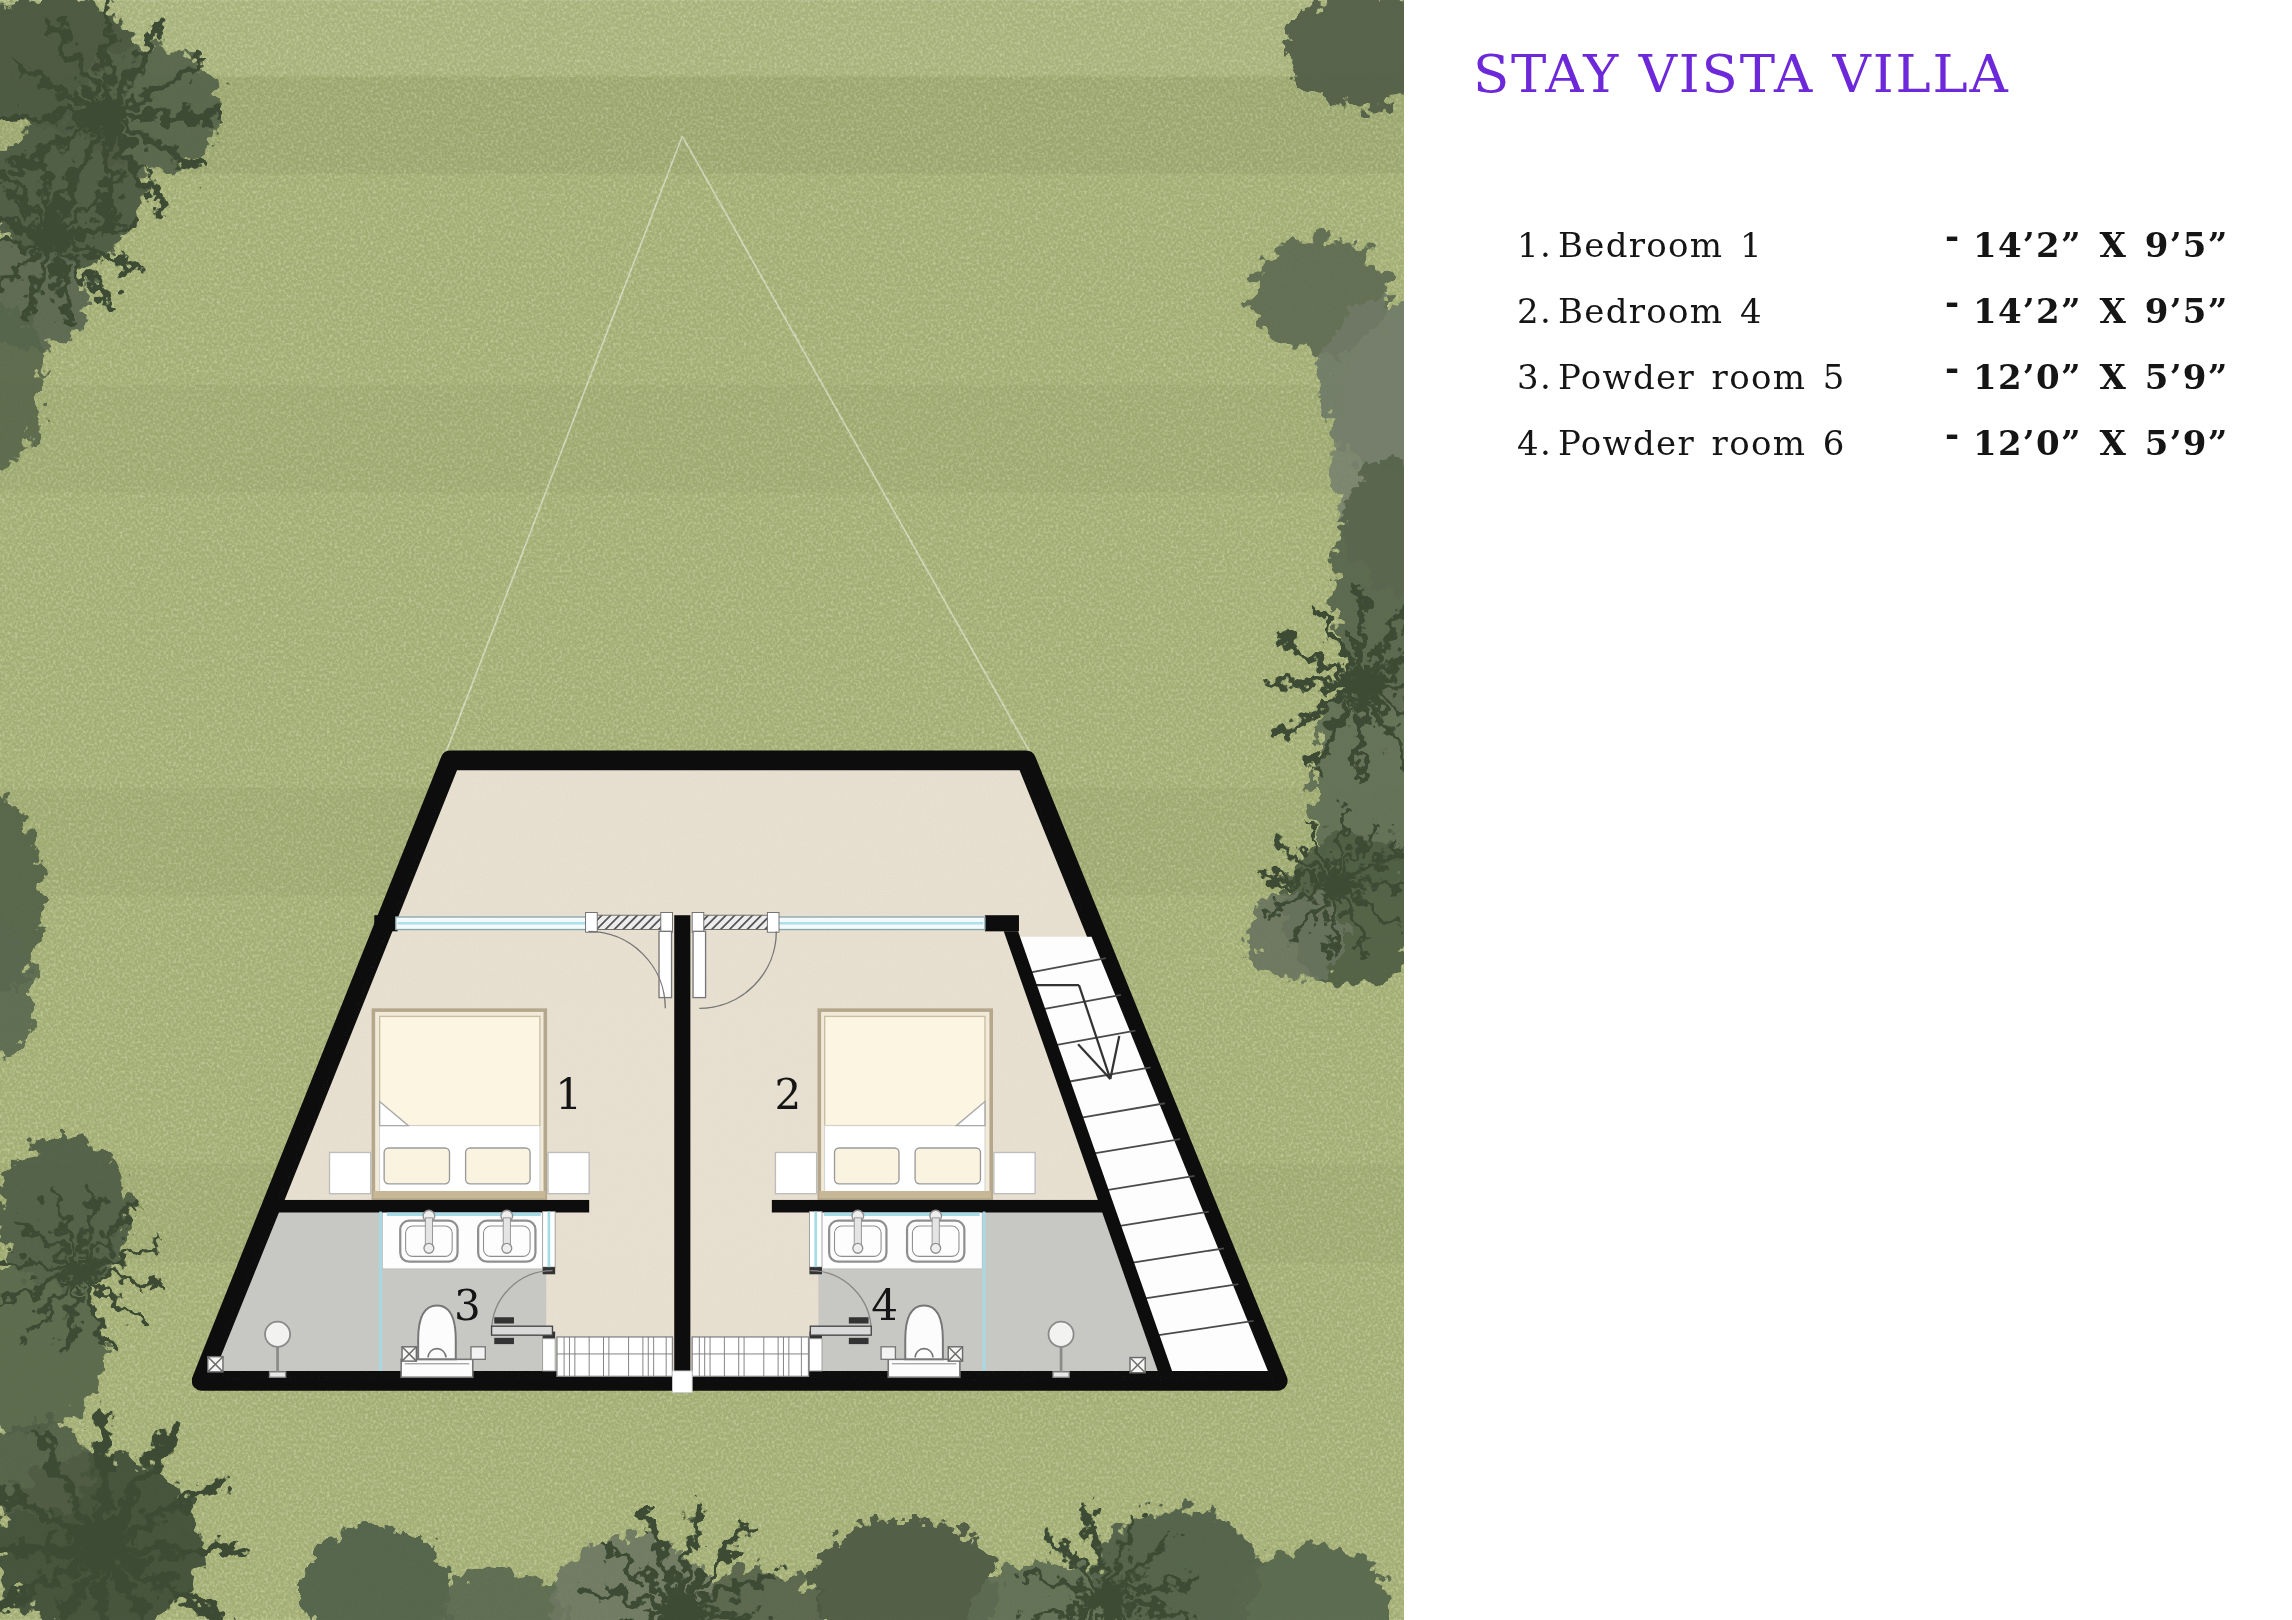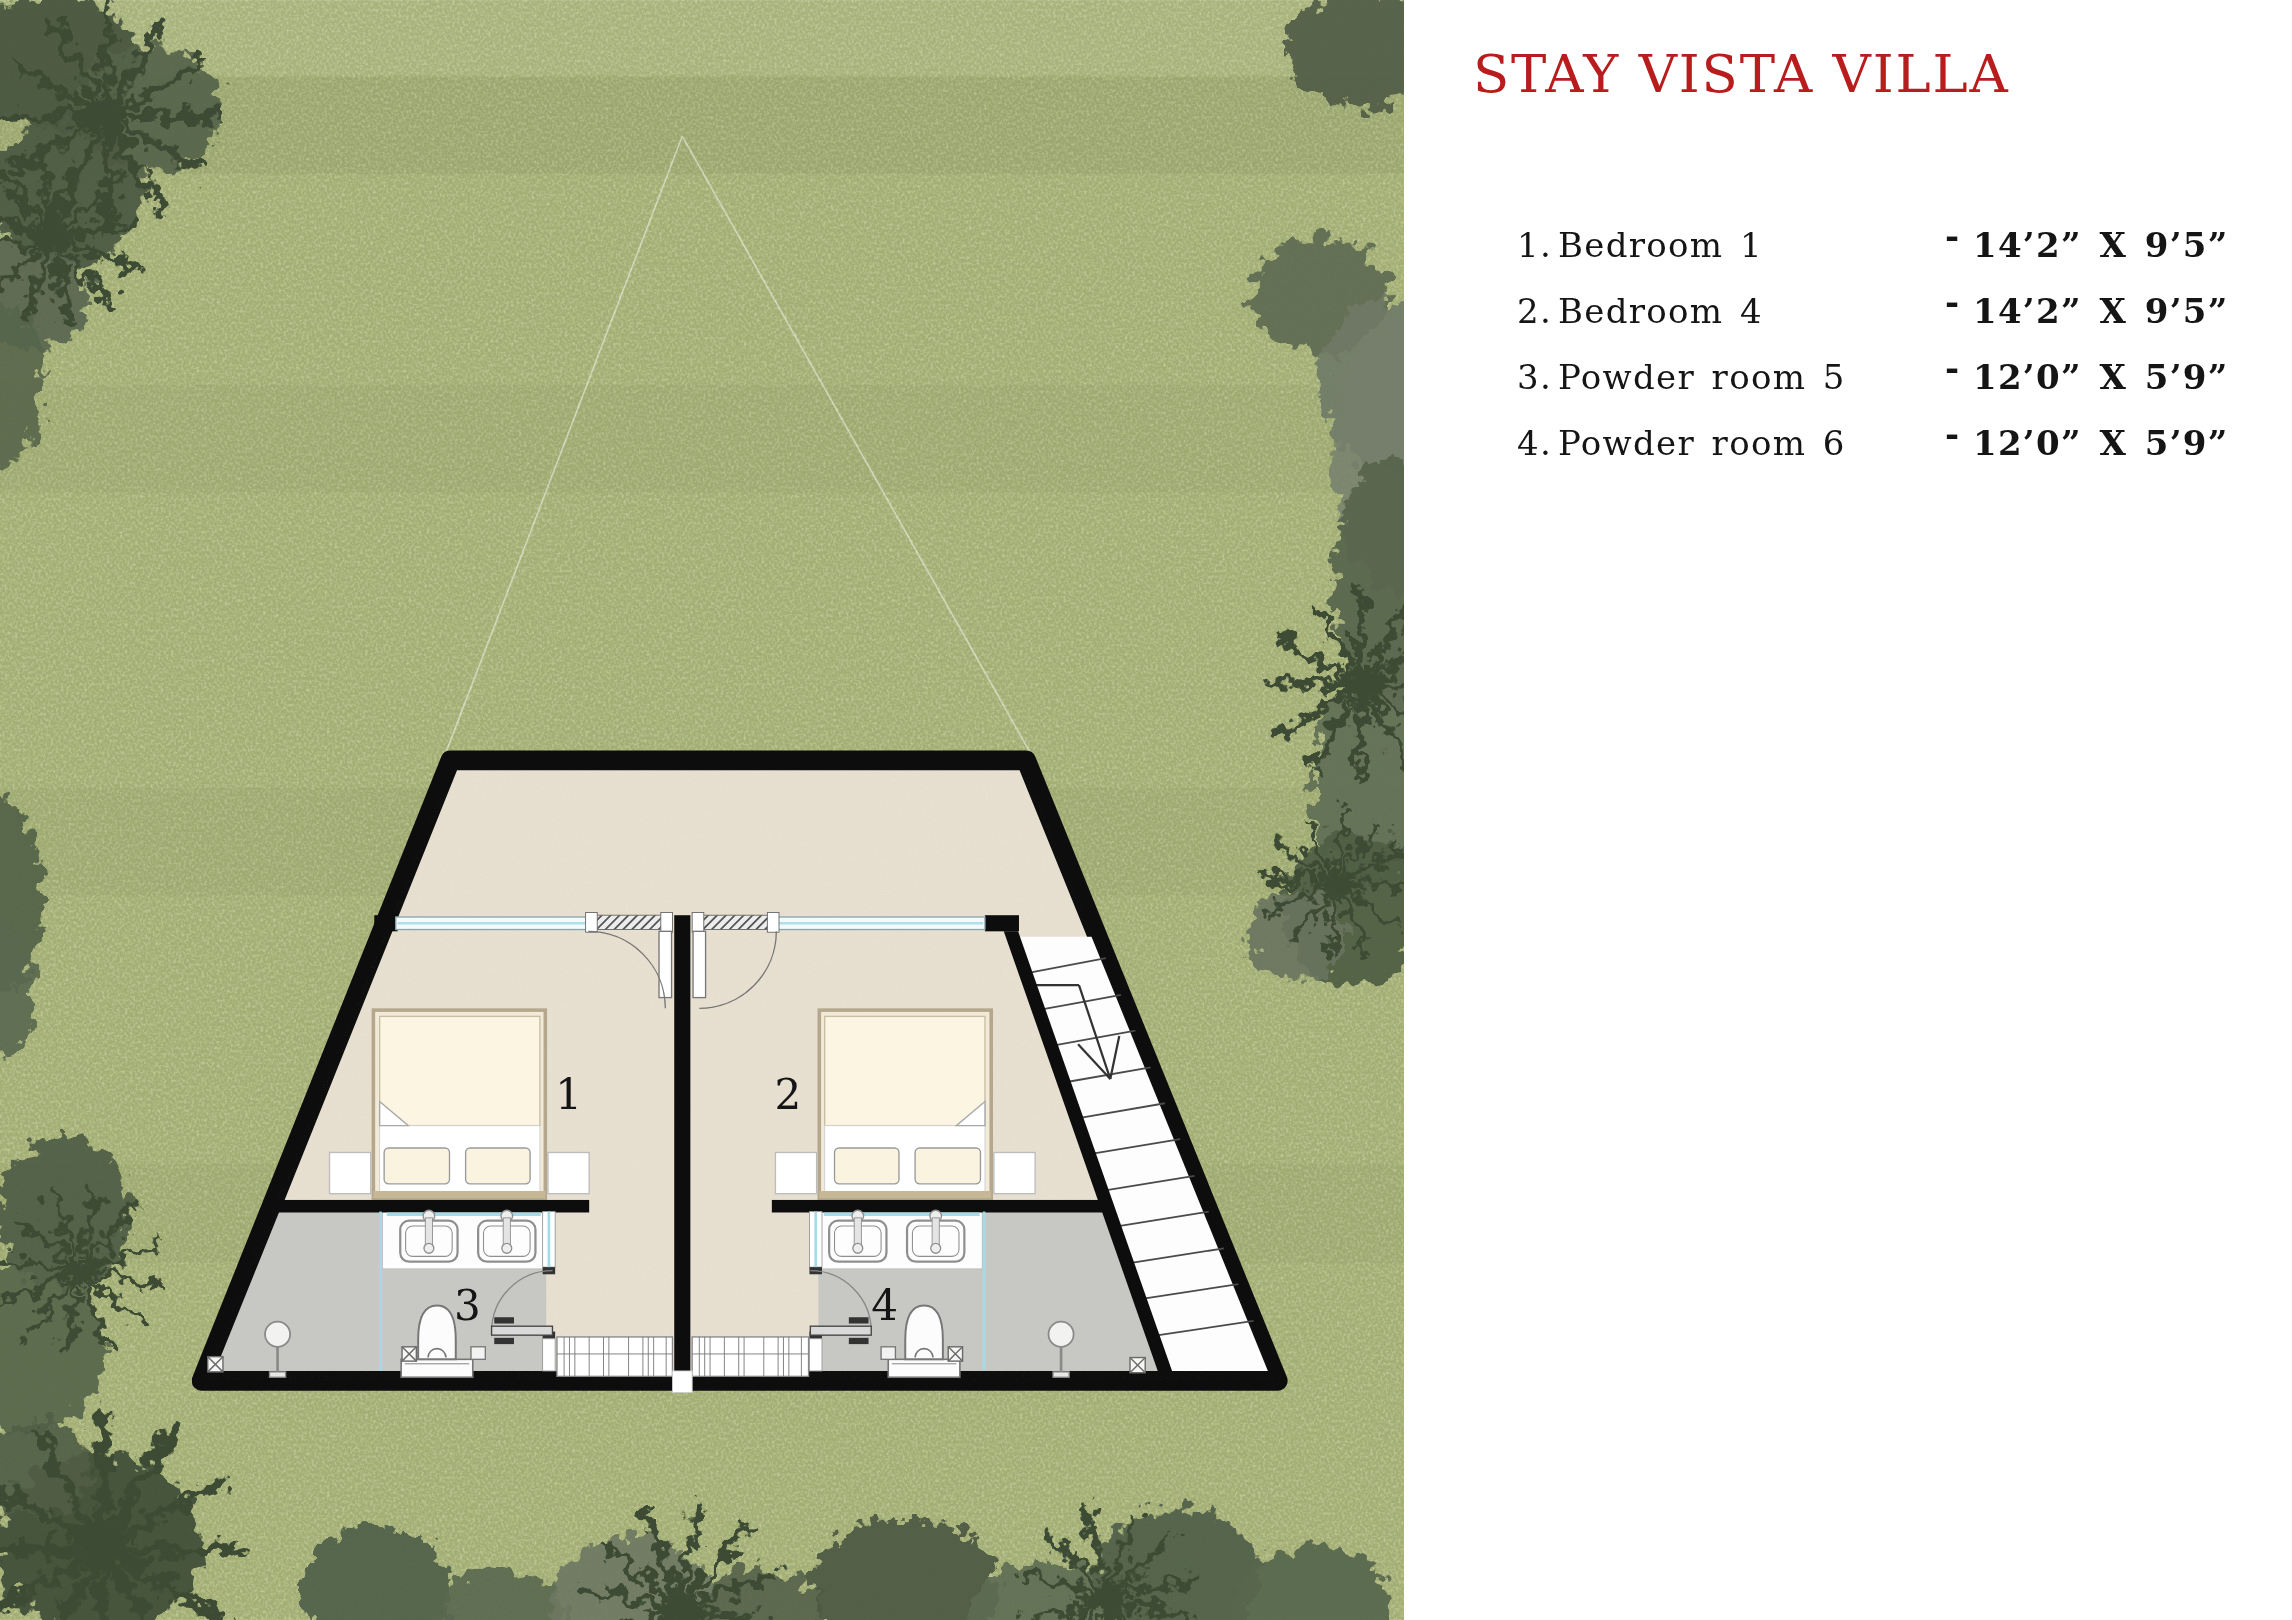--- a/index.html
+++ b/index.html
@@ -1,21 +1,21 @@
 <!DOCTYPE html>
 <html style="font-size:14.3px"><head>
 <meta charset="utf-8">
 <style>
   html,body{margin:0;padding:0;background:#ffffff;}
   .stage{position:relative;width:2293px;height:1620px;background:#ffffff;overflow:hidden;
          font-family:"DejaVu Serif","Liberation Serif",serif;color:#111;}
   .site-map{position:absolute;left:0;top:0;width:1404px;height:1620px;}
   .legend-panel{position:absolute;left:1404px;top:0;width:888px;height:1620px;background:#ffffff;}
   .legend-title{position:absolute;left:69px;top:45px;font-size:53px;line-height:57px;
-                letter-spacing:1.8px;color:#b91c1c;white-space:nowrap;}
+                letter-spacing:1.8px;color:#6d28d9;white-space:nowrap;}
   .legend-list{position:absolute;left:69px;top:226px;width:770px;}
   .legend-row{position:relative;height:66px;font-size:34px;line-height:39px;
               letter-spacing:1.3px;word-spacing:4.5px;white-space:nowrap;color:#151515;margin-left:44px;}
   .li-num{display:inline-block;min-width:41px;}
   .li-dim{position:absolute;left:428px;top:0;font-weight:bold;}
   .li-dash{position:relative;top:-9px;margin-right:12.5px;}
   svg text{font-family:"DejaVu Serif","Liberation Serif",serif;}
 </style>
 </head>
 <body>

